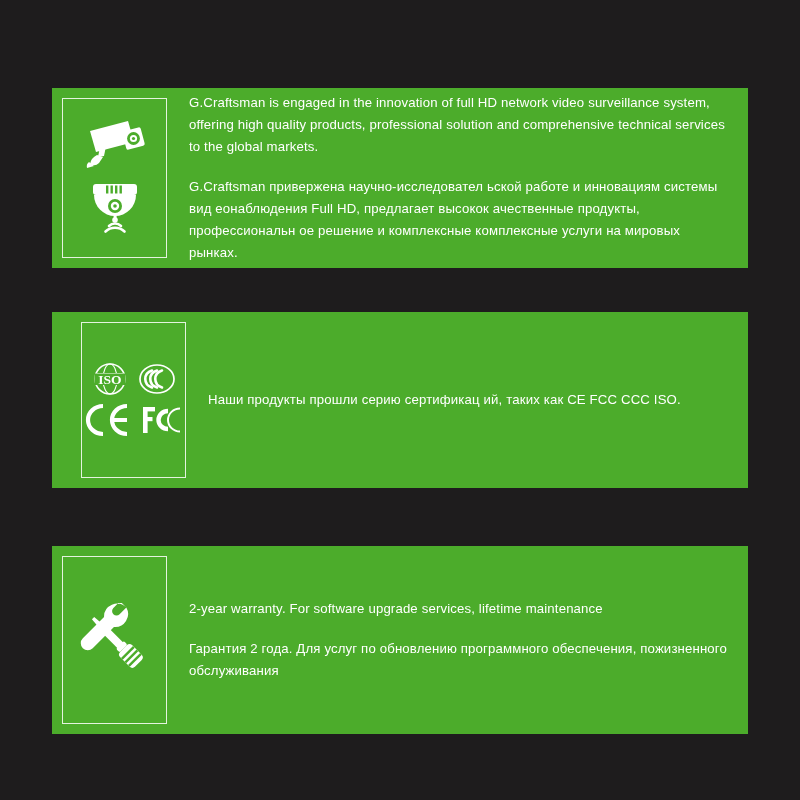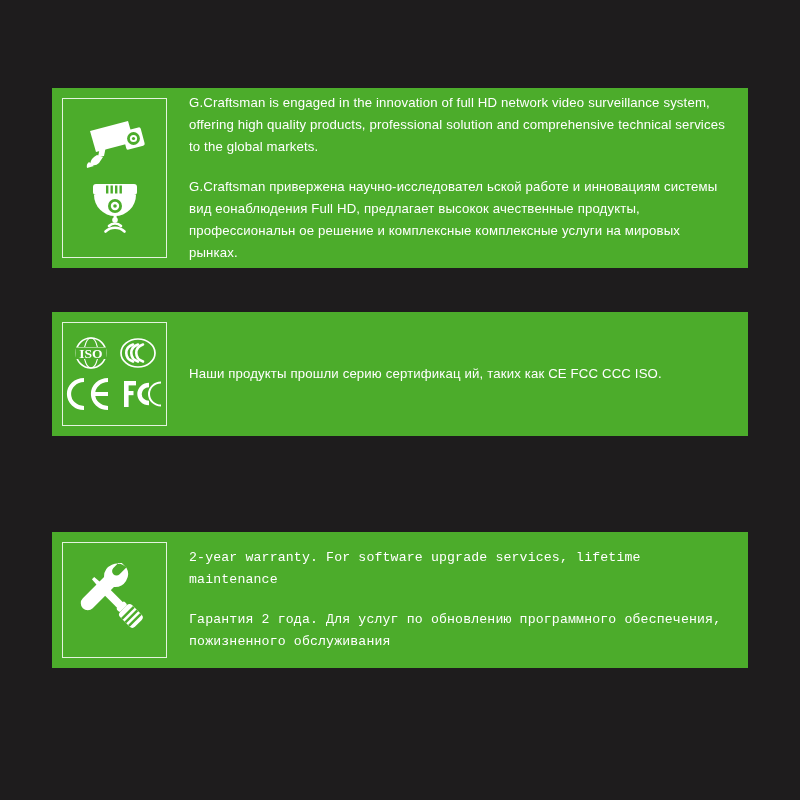--- a/index.html
+++ b/index.html
@@ -26,22 +26,22 @@
     left: 52px;
     width: 696px;
     background: #4cac2b;
     display: flex;
     flex-direction: row;
     align-items: stretch;
     box-sizing: border-box;
   }
 
   .panel-1 { top: 88px;  height: 180px; }
-  .panel-2 { top: 312px; height: 124px; }
-  .panel-3 { top: 532px; height: 136px; font-family: Liberation Mono, monospace; }
+  .panel-2 { top: 312px; height: 176px; padding-left: 19px; }
+  .panel-3 { top: 546px; height: 188px; }
 
   
   .icon-box {
     position: relative;
     flex: 0 0 auto;
     width: 105px;
     margin: 10px 0 10px 10px;
     border: 1px solid rgba(255,255,255,0.85);
     box-sizing: border-box;
     display: flex;

